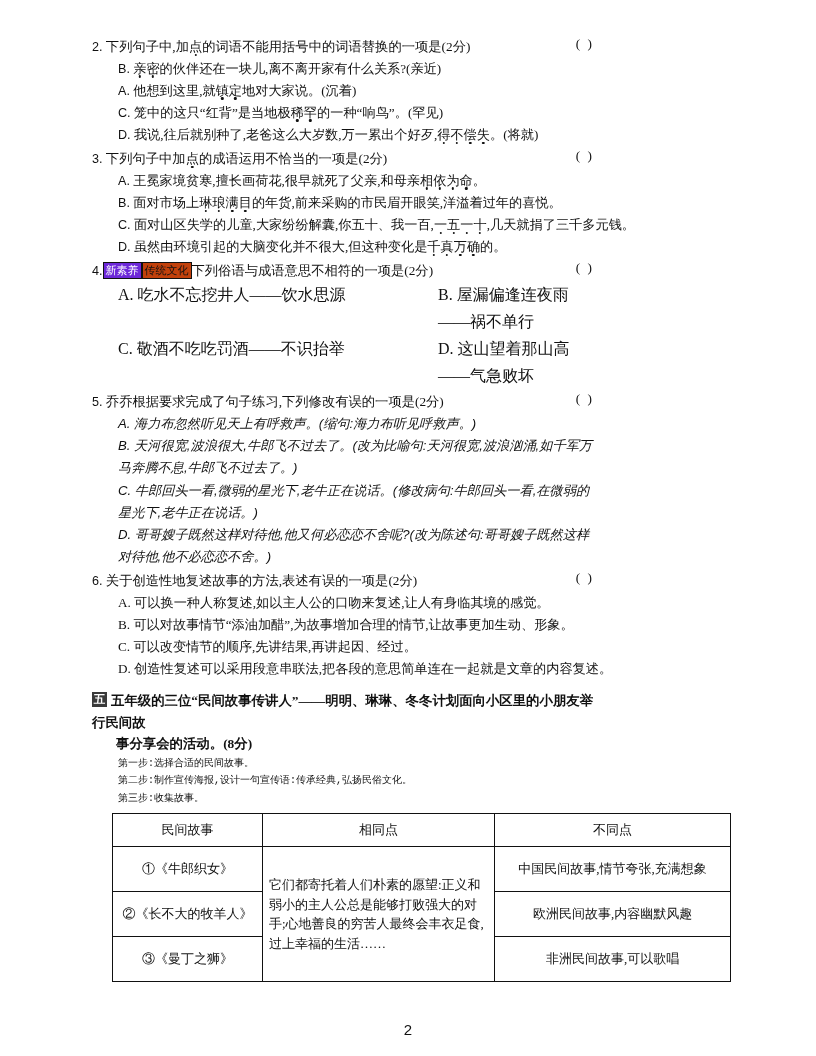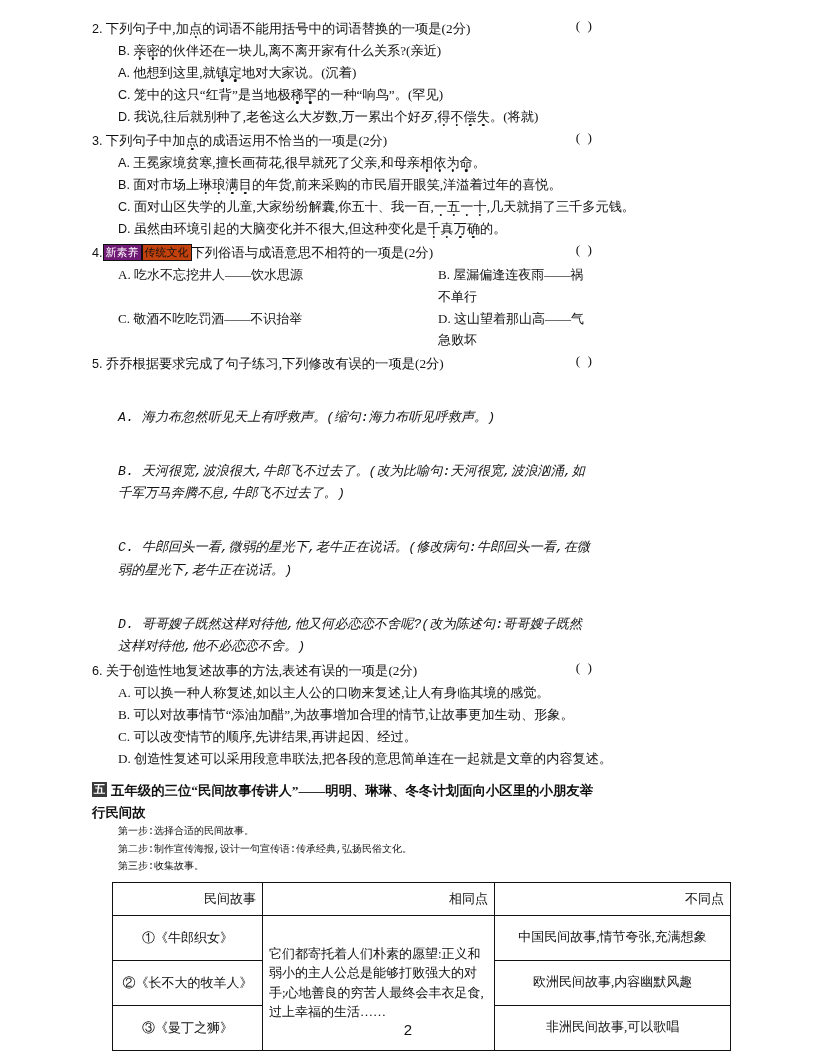--- a/index.html
+++ b/index.html
@@ -12,21 +12,21 @@
     height: 1056px;
     font-family: "Liberation Serif", "DejaVu Serif", serif;
     color: #111;
     position: relative;
   }
   .page {
     position: relative;
     width: 672px;
     height: 1056px;
     box-sizing: border-box;
-    padding: 18px 78px 0 92px;
+    padding: 36px 78px 0 92px;
   }
   .q {
     margin-bottom: 2px;
     position: relative;
   }
   .q-stem {
     font-size: 13.3px;
     line-height: 1.62;
     white-space: nowrap;
   }
@@ -52,21 +52,21 @@
     font-size: 12.6px;
   }
   .opt.wrap {
     white-space: normal;
     padding-left: 26px;
     text-indent: 0;
   }
   .two-col {
     display: flex;
     padding-left: 26px;
-    font-size: 13px;
+    font-size: 16px;
     line-height: 1.68;
   }
   .two-col > div:first-child {
     width: 320px;
     flex: 0 0 320px;
   }
   
   .dot {
     position: relative;
   }
@@ -75,28 +75,27 @@
     position: absolute;
     left: 50%;
     bottom: -2px;
     transform: translateX(-50%);
     width: 2.4px;
     height: 2.4px;
     border-radius: 50%;
     background: #111;
   }
   .italicish {
-    font-family: Liberation Mono, monospace;
+    font-family: Liberation Sans, sans-serif;
     font-style: italic;
-    margin-top: 32px;
   }
   .tag-box {
     display: inline-block;
     border: 1px solid #111;
-    background: #701a75;
+    background: #6d28d9;
     color: #fff;
     font-family: "Liberation Sans", sans-serif;
     font-size: 11px;
     padding: 0px 2px;
     line-height: 1.35;
     vertical-align: 1px;
   }
   .tag-box.outline {
     background: #c2410c;
     color: #111;
@@ -138,21 +137,21 @@
     width: 618px;
     table-layout: fixed;
   }
   table.story th, table.story td {
     border: 1px solid #111;
     font-size: 13px;
     padding: 3px 6px;
     vertical-align: middle;
   }
   table.story th {
-    text-align: right;
+    text-align: center;
     font-weight: normal;
     height: 26px;
   }
   table.story td.name {
     text-align: center;
     height: 38px;
   }
   table.story td.same {
     text-align: left;
     line-height: 1.5;
@@ -251,20 +250,21 @@
     <div class="opt">A. 可以换一种人称复述,如以主人公的口吻来复述,让人有身临其境的感觉。</div>
     <div class="opt">B. 可以对故事情节“添油加醋”,为故事增加合理的情节,让故事更加生动、形象。</div>
     <div class="opt">C. 可以改变情节的顺序,先讲结果,再讲起因、经过。</div>
     <div class="opt">D. 创造性复述可以采用段意串联法,把各段的意思简单连在一起就是文章的内容复述。</div>
   </div>
 
   <div style="margin-top:10px;">
     <div class="sec-title">
       <span class="sec-badge">五</span><span>五年级的三位“民间故事传讲人”——明明、琳琳、冬冬计划面向小区里的小朋友举行民间故</span>
     </div>
+    <div class="sec-title-2nd">事分享会的活动。(8分)</div>
     <div class="sec-sub">第一步:选择合适的民间故事。</div>
     <div class="sec-sub">第二步:制作宣传海报,设计一句宣传语:传承经典,弘扬民俗文化。</div>
     <div class="sec-sub">第三步:收集故事。</div>
 
     <table class="story">
       <colgroup>
         <col style="width:150px">
         <col style="width:232px">
         <col style="width:236px">
       </colgroup>

